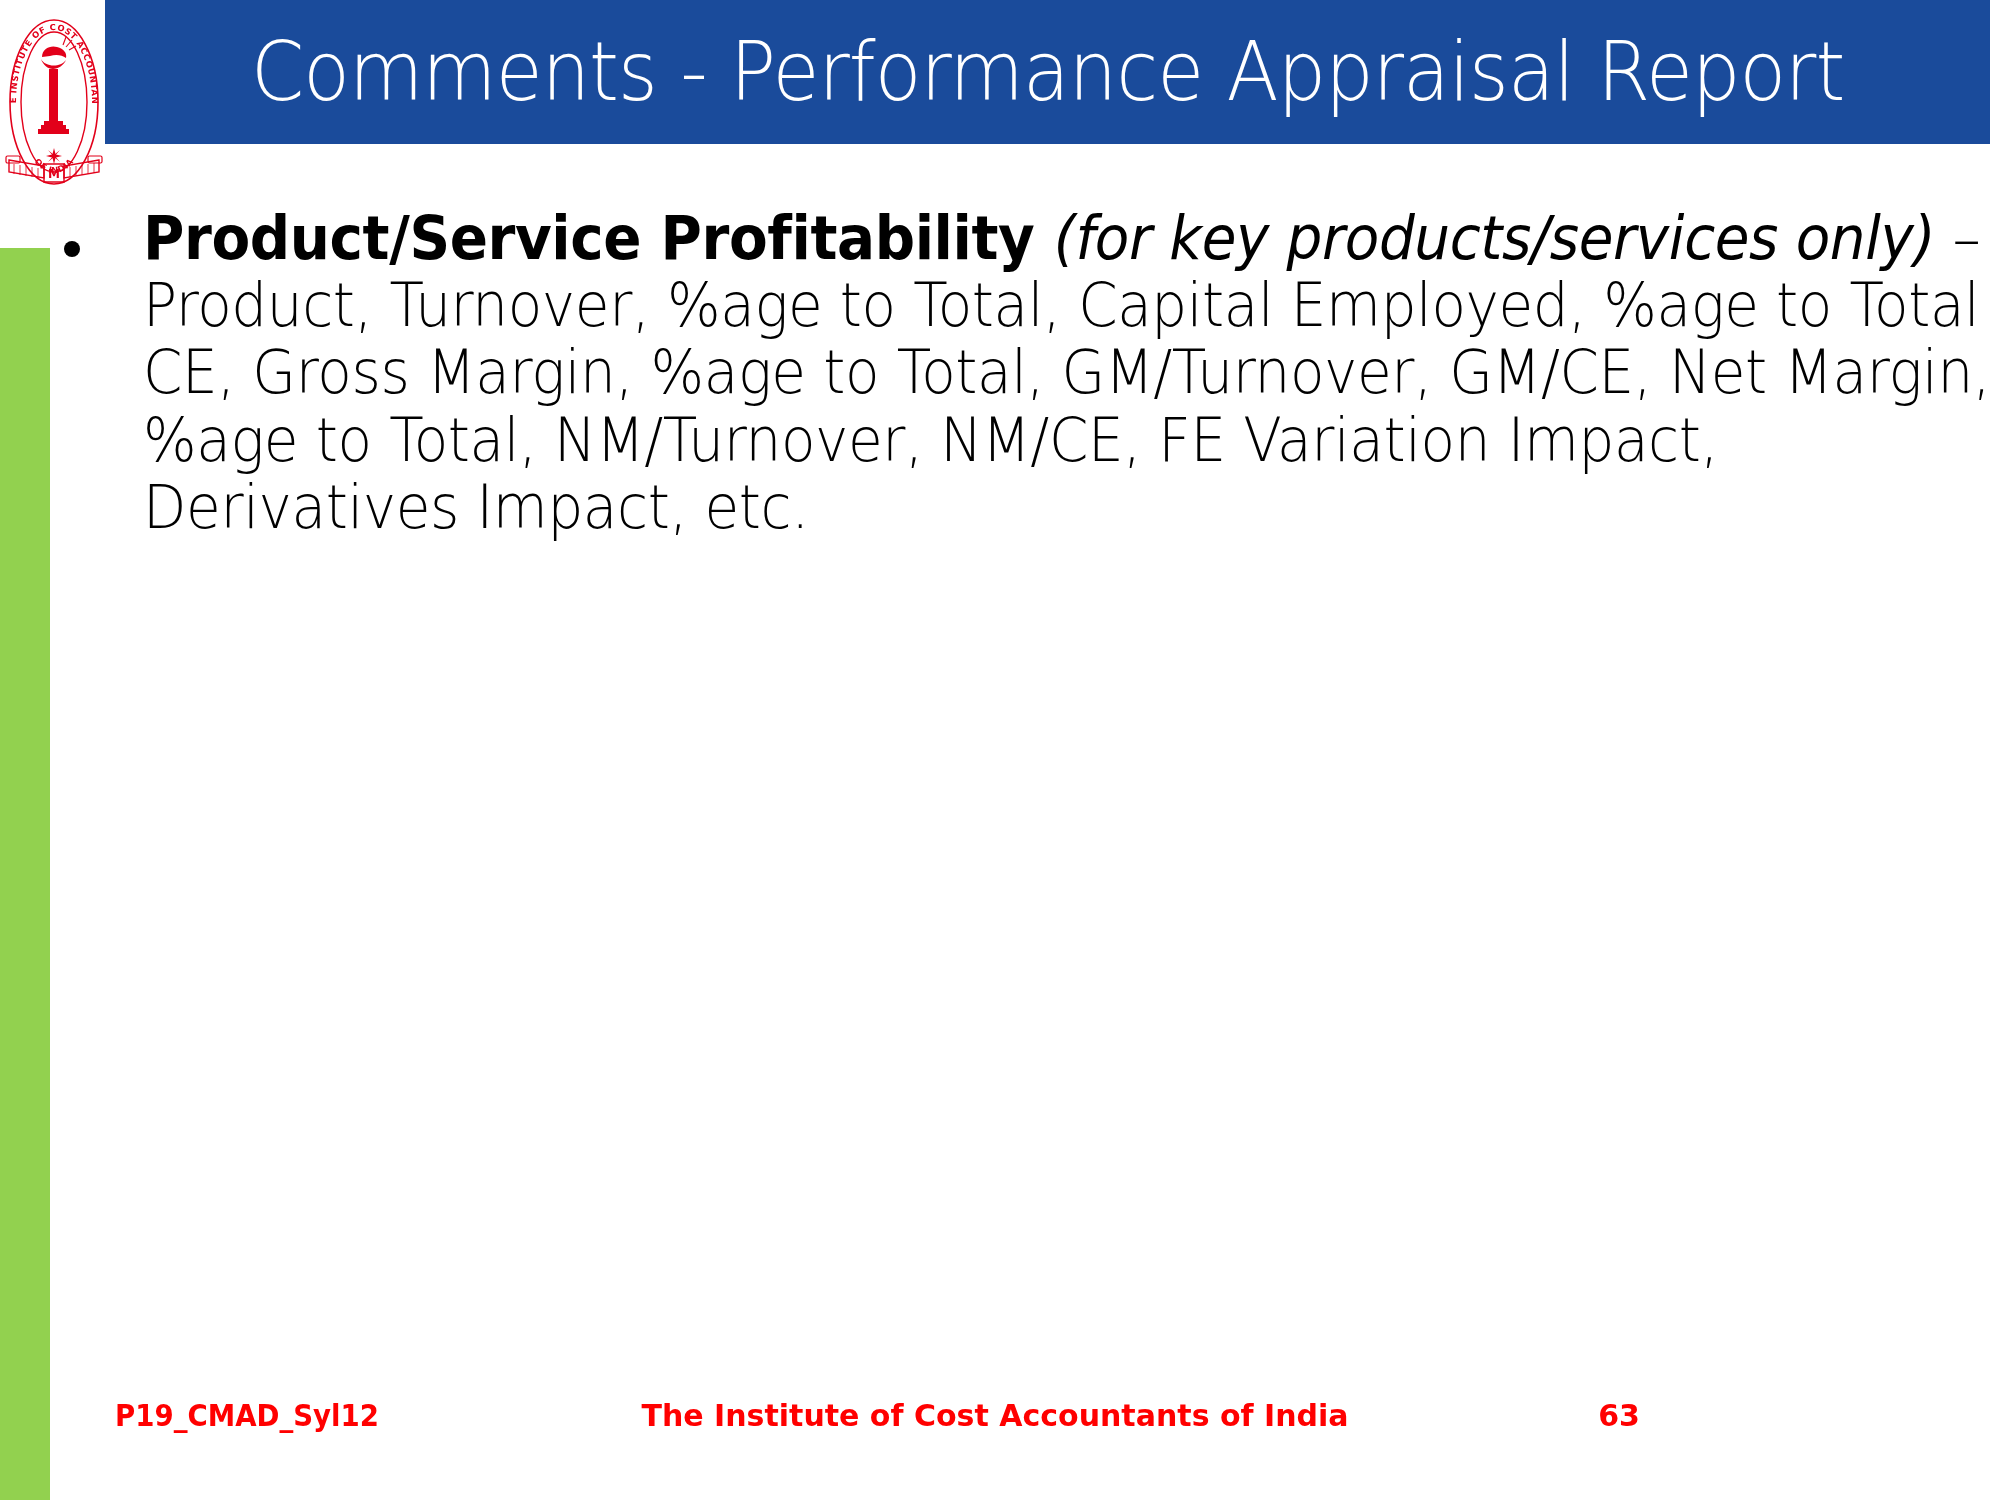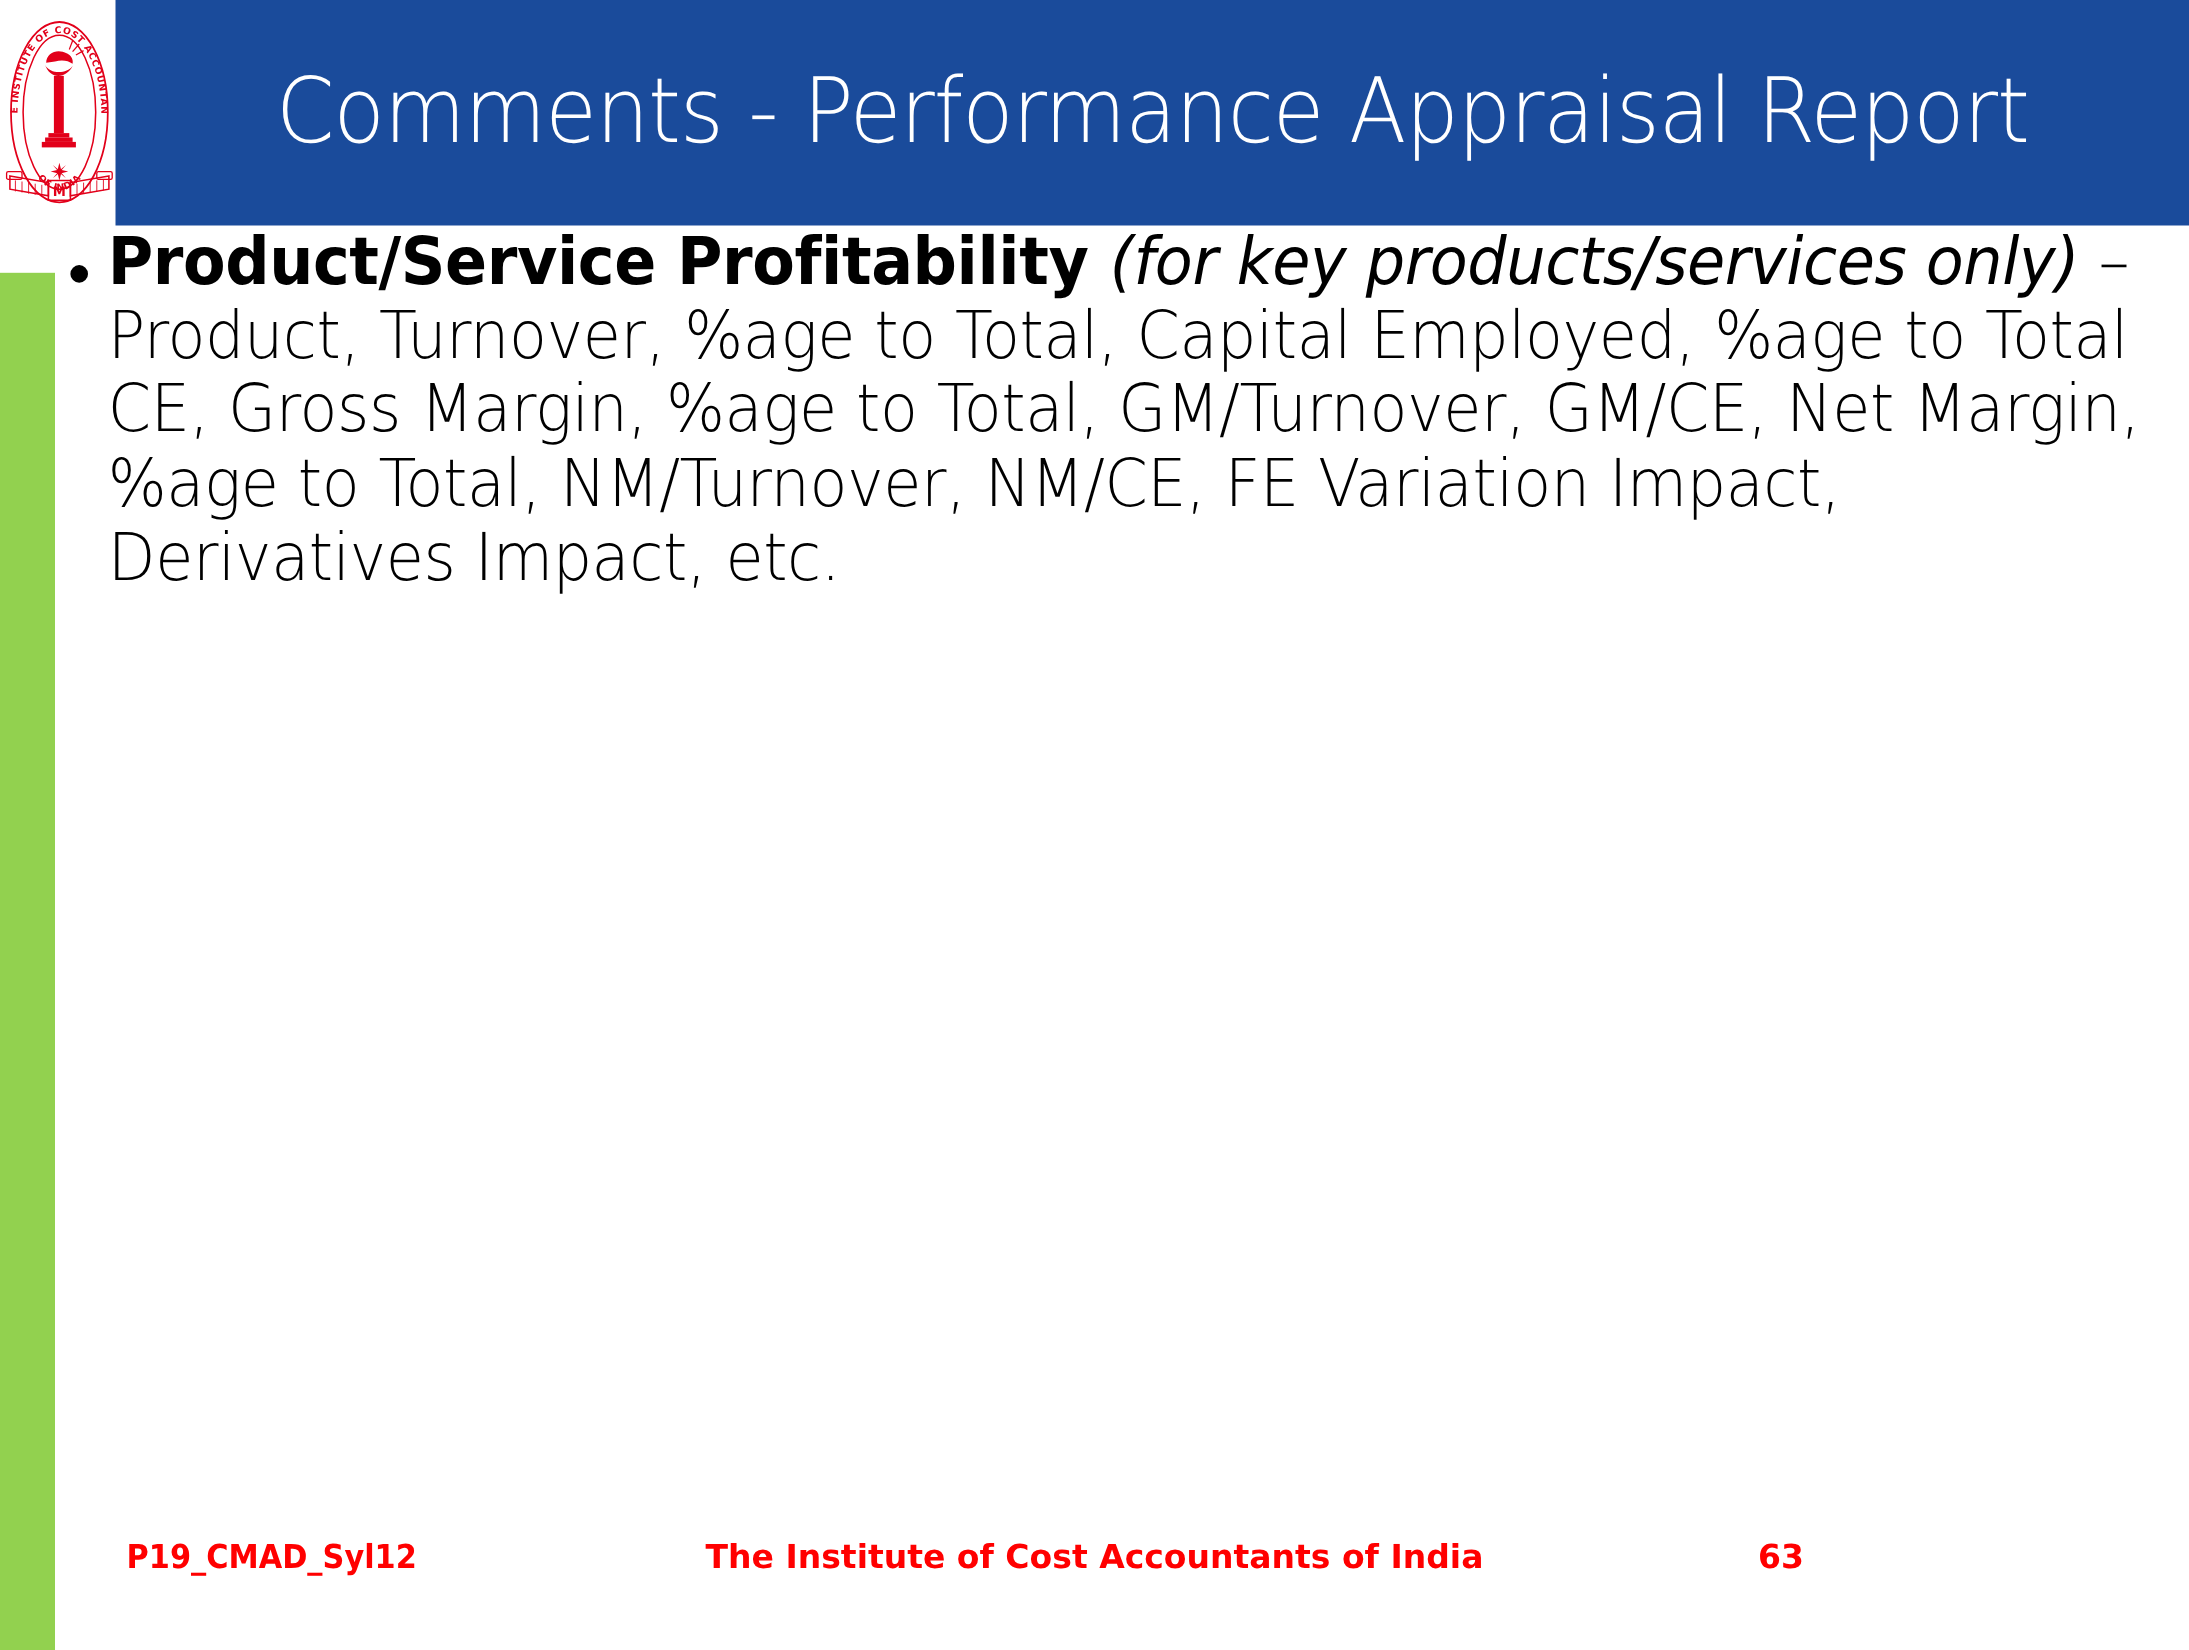--- a/index.html
+++ b/index.html
@@ -43,21 +43,21 @@
     height: 185px;
   }
   .logo-box svg { display: block; width: 100%; height: 100%; }
 
   
   .title-banner {
     position: absolute;
     left: 105px;
     top: 0px;
     width: 1885px;
-    height: 205px;
+    height: 144px;
     background: #1A4B9B;
     display: flex;
     align-items: center;
     justify-content: center;
     box-sizing: border-box;
     padding: 0 40px;
   }
   .title-text {
     color: #ffffff;
     font-family: "DejaVu Sans", sans-serif;
@@ -73,21 +73,21 @@
   
   .body-area {
     position: absolute;
     left: 50px;
     top: 205px;
     width: 1940px;
     height: 1160px;
   }
   .bullet-row {
     position: relative;
-    padding-left: 48px;
+    padding-left: 93px;
   }
   .bullet-dot {
     position: absolute;
     left: 14px;
     top: 36px;
     width: 16px;
     height: 16px;
     border-radius: 50%;
     background: #000000;
   }

